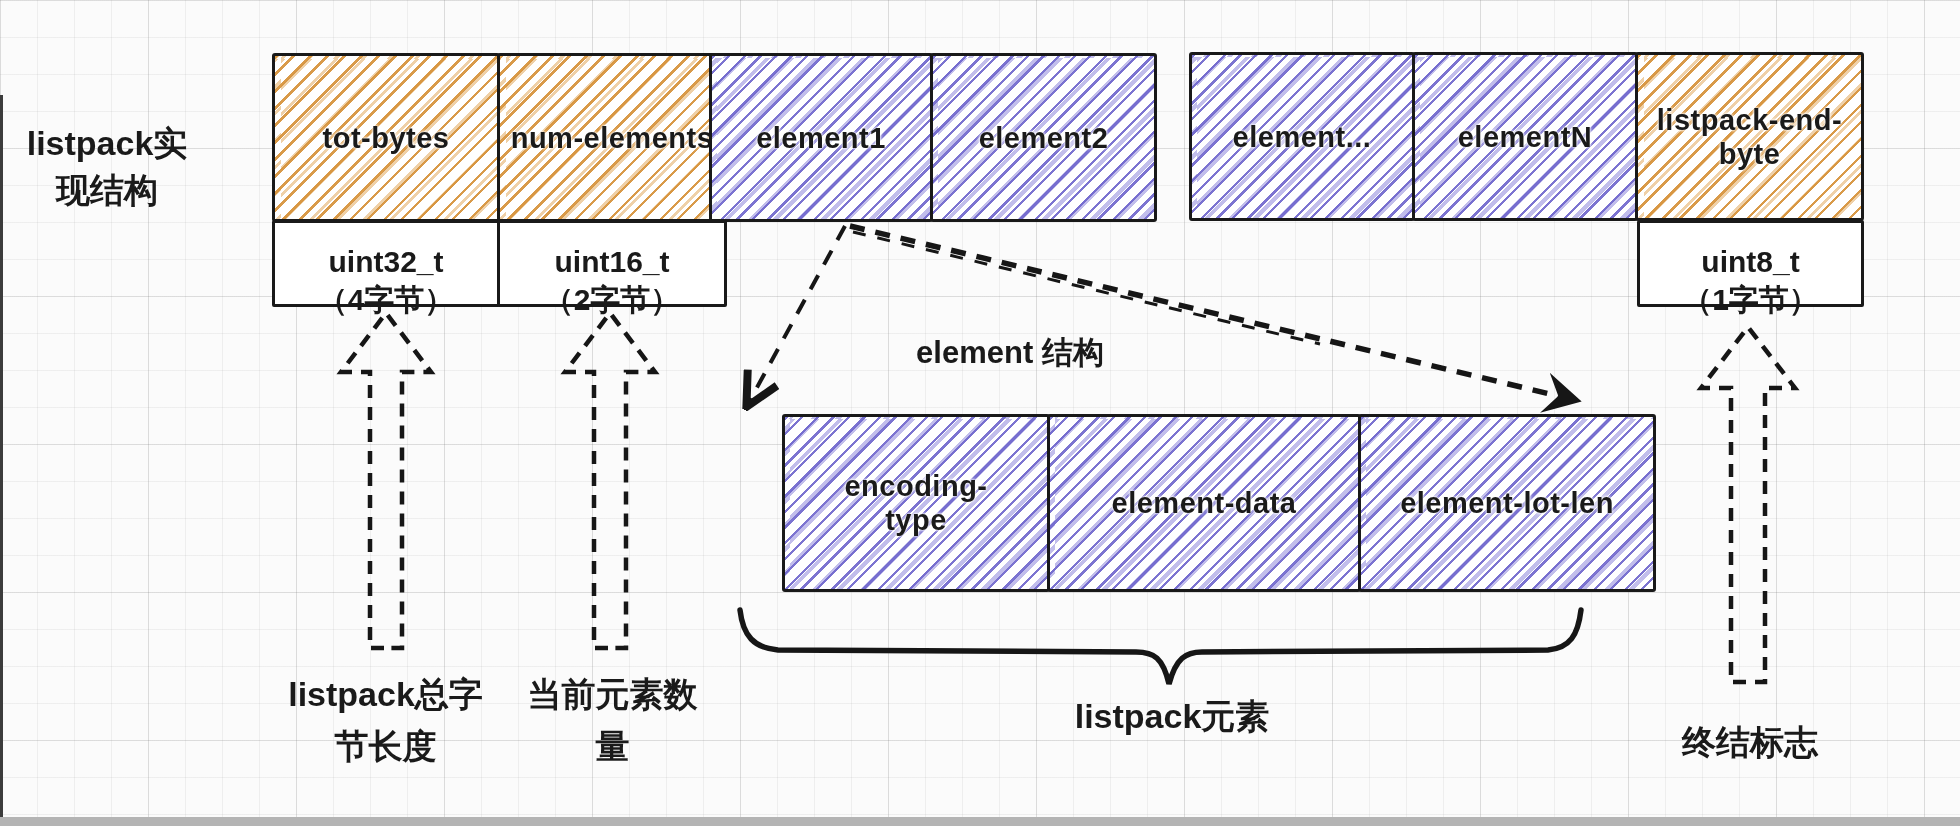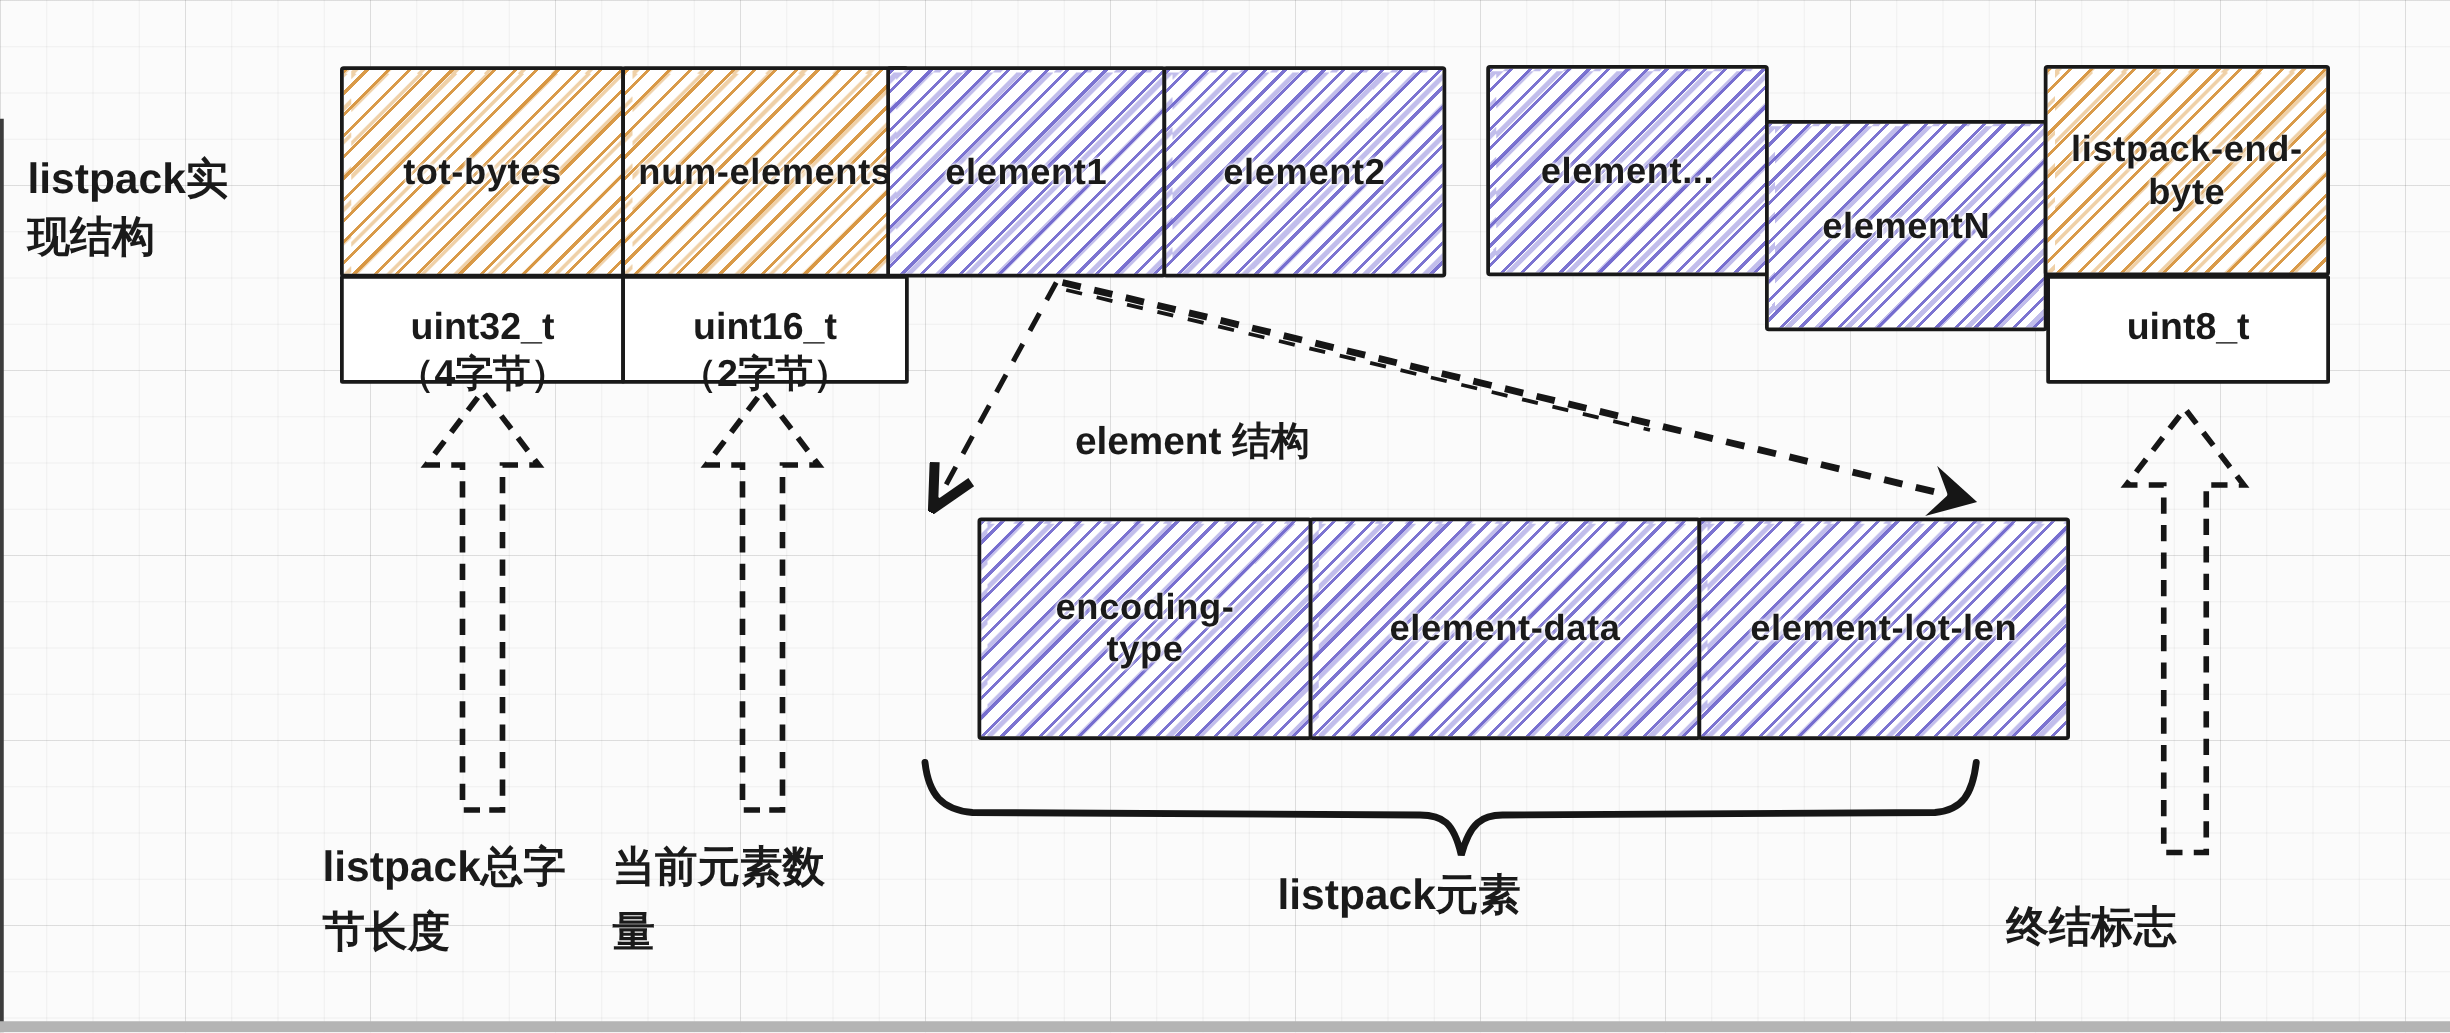--- a/index.html
+++ b/index.html
@@ -37,21 +37,21 @@
   .cell-label{
     font-size:29px;font-weight:bold;line-height:34px;letter-spacing:.5px;
     text-shadow:0 0 4px rgba(255,255,255,.95),0 0 3px rgba(255,255,255,.9),0 0 2px rgba(255,255,255,.9);
   }
   .top-cell{height:169px;}
   .struct-cell{height:178px;}
   .type-box{
     box-sizing:border-box;border:3px solid #191919;border-radius:2px;background:#ffffff;
     text-align:center;font-weight:bold;font-size:30px;line-height:38px;padding-top:20px;
   }
-  .hand-text{font-weight:bold;text-align:left;}
+  .hand-text{font-weight:bold;text-align:center;}
   .title{font-size:34px;line-height:47px;}
   .ann{font-size:34px;line-height:52px;}
   .struct-title{font-size:31px;}
   svg.overlay{position:absolute;left:0;top:0;pointer-events:none;}
   .edge-left{left:0;top:95px;width:3px;height:731px;background:#3c3c3c;}
   .edge-bottom{left:0;top:817px;width:1960px;height:9px;background:#b4b4b4;}
 </style>
 </head>
 <body>
 
@@ -77,41 +77,42 @@
     </div>
     <div class="cell top-cell hatch-purple" style="width:227px;">
       <span class="cell-label">element2</span>
     </div>
   </div>
 
   <div class="row" style="left:1189px;top:52px;">
     <div class="cell top-cell hatch-purple" style="width:226px;">
       <span class="cell-label">element...</span>
     </div>
-    <div class="cell top-cell hatch-purple" style="width:226px;margin-top:44px;">
+    <div class="cell top-cell hatch-purple" style="width:226px;">
       <span class="cell-label">elementN</span>
     </div>
     <div class="cell top-cell hatch-orange" style="width:229px;">
       <span class="cell-label">
         <span style="display:block">listpack-end-</span>
         <span style="display:block">byte</span>
       </span>
     </div>
   </div>
 
   <div class="abs type-box" style="left:272px;top:220px;width:228px;height:87px;">
     <span style="display:block">uint32_t</span>
     <span style="display:block">（4字节）</span>
   </div>
   <div class="abs type-box" style="left:497px;top:220px;width:230px;height:87px;">
     <span style="display:block">uint16_t</span>
     <span style="display:block">（2字节）</span>
   </div>
   <div class="abs type-box" style="left:1637px;top:220px;width:227px;height:87px;">
     <span style="display:block">uint8_t</span>
+    <span style="display:block">（1字节）</span>
   </div>
 
   <div class="abs hand-text struct-title" style="left:860px;top:332px;width:300px;">element 结构</div>
 
   <div class="row" style="left:742px;top:414px;padding-left:40px;">
     <div class="cell struct-cell hatch-purple" style="width:268px;">
       <span class="cell-label">
         <span style="display:block">encoding-</span>
         <span style="display:block">type</span>
       </span>

